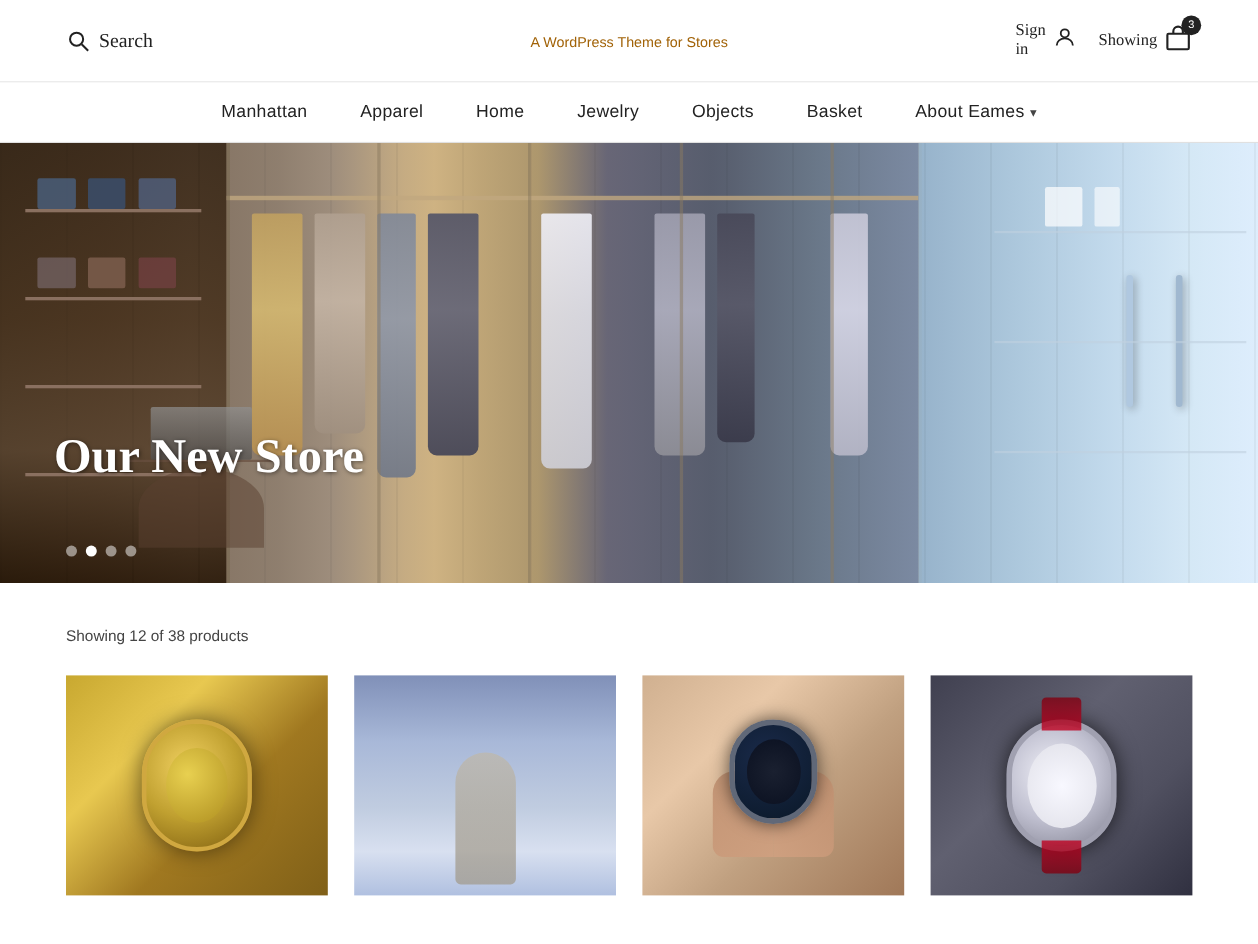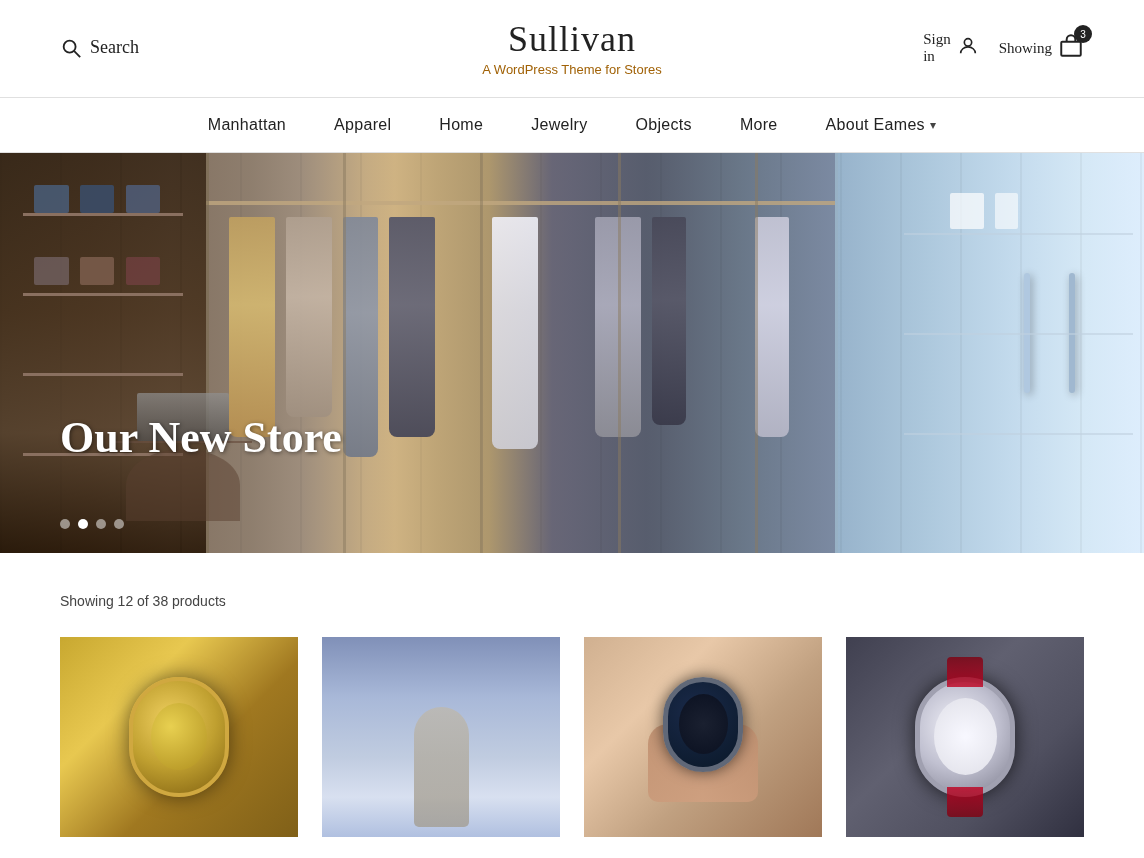--- a/index.html
+++ b/index.html
@@ -9,21 +9,21 @@
     .header {
       display: flex;
       align-items: center;
       justify-content: space-between;
       padding: 20px 60px;
       border-bottom: 1px solid #e0e0e0;
       background: #fff;
     }
     .header-search {
       display: flex;
-      align-items: flex-start;
+      align-items: center;
       gap: 8px;
       cursor: pointer;
       font-size: 18px;
       color: #222;
       width: 160px;
     }
     .search-icon-svg {
       width: 22px;
       height: 22px;
     }
@@ -153,21 +153,21 @@
       background:
         repeating-linear-gradient(
           90deg,
           rgba(0,0,0,0.3) 0px, rgba(0,0,0,0.3) 2px,
           transparent 2px, transparent 60px
         );
     }
     .hero-content {
       position: absolute;
       bottom: 80px;
-      left: 60px;
+      left: 49px;
       color: #fff;
     }
     .hero-title {
       font-size: 44px;
       font-weight: 600;
       font-family: Georgia, serif;
       text-shadow: 1px 1px 4px rgba(0,0,0,0.5);
       margin-bottom: 10px;
     }
     .hero-subtitle {
@@ -279,21 +279,20 @@
 <header class="header">
   <div class="header-search">
     <svg class="search-icon-svg" viewBox="0 0 24 24" fill="none" stroke="#222" stroke-width="2">
       <circle cx="10.5" cy="10.5" r="6.5"></circle>
       <line x1="15.5" y1="15.5" x2="22" y2="22"></line>
     </svg>
     <span>Search</span>
   </div>
 
   <div class="header-brand">
-    <div class="header-brand-title">Sullivan</div>
     <div class="header-brand-subtitle">A WordPress Theme for Stores</div>
   </div>
 
   <div class="header-actions">
     <div class="header-signin">
       <span>Sign in</span>
       <span class="user-icon">
         <svg width="22" height="22" viewBox="0 0 24 24" fill="none" stroke="#222" stroke-width="1.8">
           <circle cx="12" cy="8" r="4"></circle>
           <path d="M4 20c0-4 3.6-7 8-7s8 3 8 7"></path>
@@ -312,21 +311,21 @@
     </div>
   </div>
 </header>
 
 <nav class="nav">
   <a class="nav-item">Manhattan</a>
   <a class="nav-item">Apparel</a>
   <a class="nav-item">Home</a>
   <a class="nav-item">Jewelry</a>
   <a class="nav-item">Objects</a>
-  <a class="nav-item">More</a>
+  <a class="nav-item">Basket</a>
   <a class="nav-item nav-item-dropdown">
     <span>About Eames</span>
     <span class="chevron-icon">▾</span>
   </a>
 </nav>
 
 <section class="hero">
   <div class="hero-bg"></div>
 
   <div class="hero-overlay"></div>

